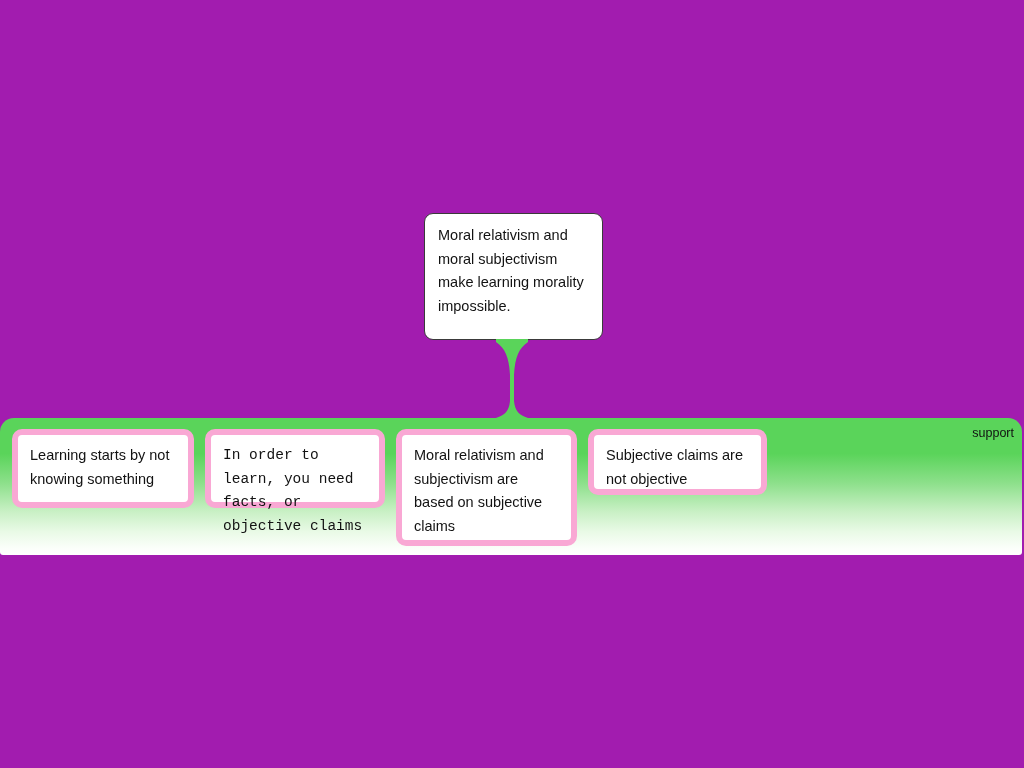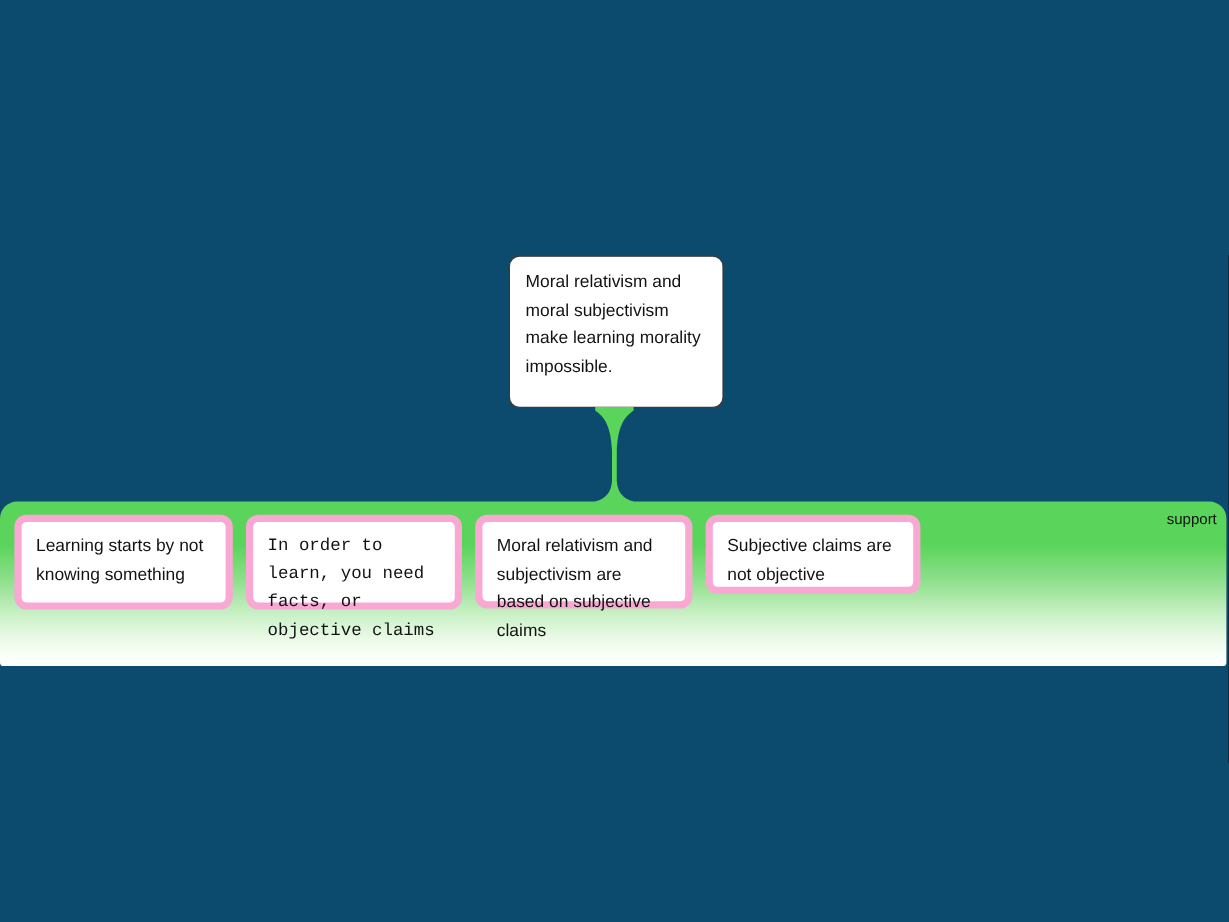--- a/index.html
+++ b/index.html
@@ -4,21 +4,21 @@
 <style>
   html, body {
     margin: 0;
     padding: 0;
     background: #000000;
   }
   #canvas {
     position: relative;
     width: 1024px;
     height: 768px;
-    background: #0c4a6e;
+    background: #a21caf;
     overflow: hidden;
     font-family: "Liberation Sans", sans-serif;
   }
 
   
   .claim-box {
     position: absolute;
     left: 424px;
     top: 213px;
     width: 179px;
@@ -87,21 +87,21 @@
   }
   .premise-text {
     font-size: 14.5px;
     line-height: 23.5px;
     color: #121212;
     white-space: pre-line;
   }
 
   .p0 { left: 12px;  top: 429px; width: 182px; height: 79px; }
   .p1 { left: 205px; top: 429px; width: 180px; height: 79px; font-family: Liberation Mono, monospace; }
-  .p2 { left: 396px; top: 429px; width: 181px; height: 78px; }
+  .p2 { left: 396px; top: 429px; width: 181px; height: 117px; }
   .p3 { left: 588px; top: 429px; width: 179px; height: 66px; }
   .p4 { left: 779px; top: 429px; width: 179px; height: 127px; }
 </style>
 </head>
 <body>
 
 <div id="canvas">
 
   <div class="claim-box">
     <div class="claim-text">Moral relativism and moral subjectivism make learning morality impossible.</div>

